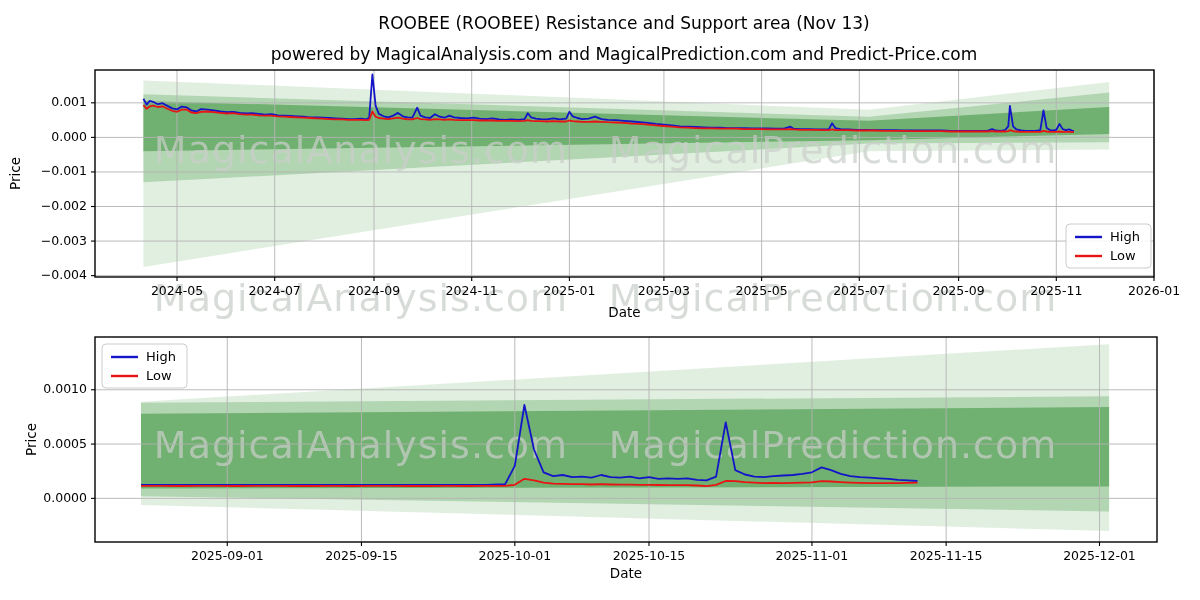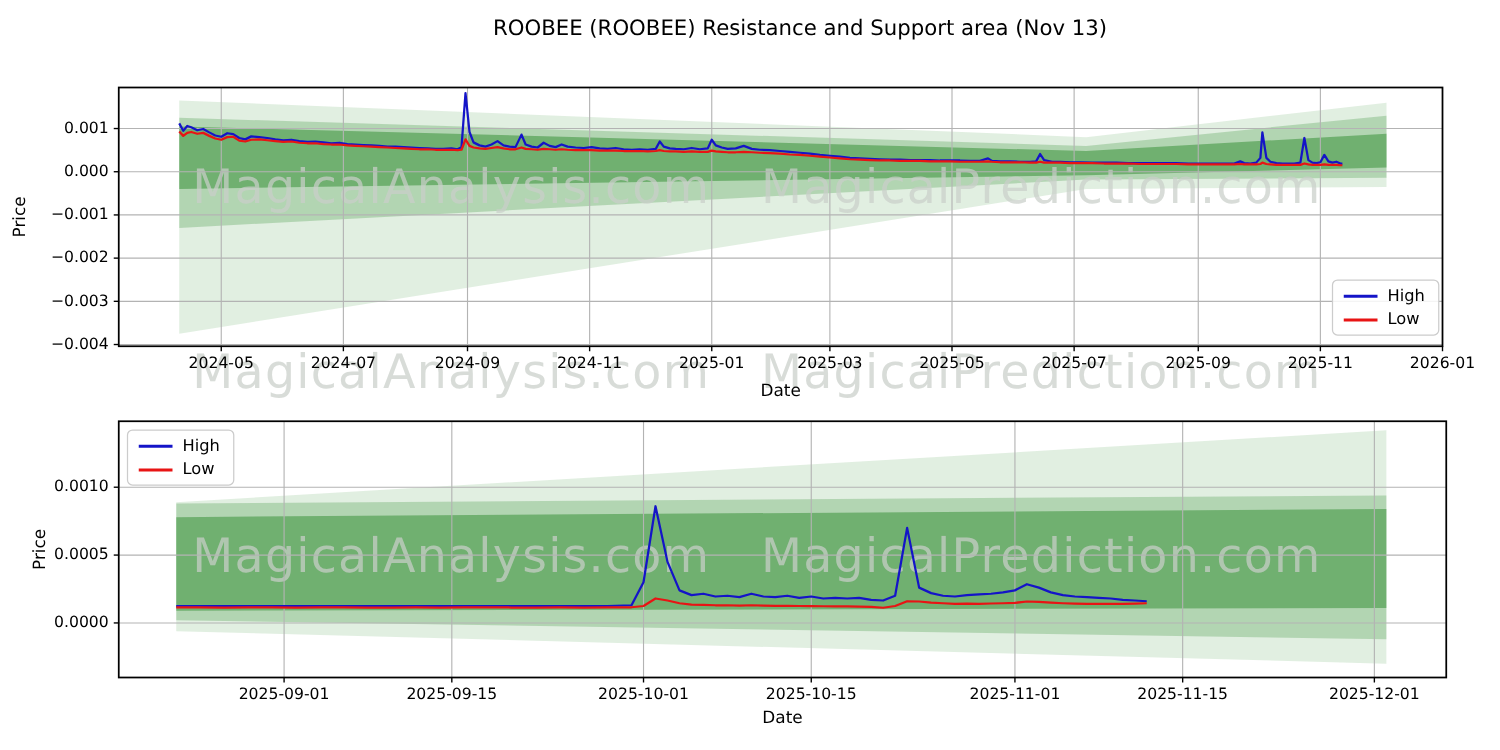--- a/index.html
+++ b/index.html
@@ -1,28 +1,29 @@
 <!DOCTYPE html>
 <html><head>
 <meta charset="utf-8">
 <style>
   html,body{margin:0;padding:0;background:#ffffff;}
   .figure{position:relative;width:1200px;height:600px;background:#ffffff;overflow:hidden;
           font-family:"DejaVu Sans","Liberation Sans",sans-serif;}
-  .fig-title{position:absolute;top:13px;left:640px;transform:translateX(-50%);
+  .fig-title{position:absolute;top:13px;left:624px;transform:translateX(-50%);
              font-size:17px;color:#000;white-space:nowrap;}
   .fig-subtitle{position:absolute;top:44px;left:624px;transform:translateX(-50%);
                 font-size:17px;color:#000;white-space:nowrap;}
   svg text{font-family:"DejaVu Sans","Liberation Sans",sans-serif;}
 </style>
 </head>
 <body>
 
 <div class="figure">
   <div class="fig-title">ROOBEE (ROOBEE) Resistance and Support area (Nov 13)</div>
+  <div class="fig-subtitle">powered by MagicalAnalysis.com and MagicalPrediction.com and Predict-Price.com</div>
   <svg id="chart-svg" width="1200" height="600" viewBox="0 0 1200 600">
       <g>
         <polygon points="143.4,80.4 868.9,109.7 1109.2,82.1 1109.2,149.5 868.9,151.2 143.4,267.0" fill="#2e8b2e" fill-opacity="0.14"></polygon>
         <polygon points="143.4,94.2 868.9,116.7 1109.2,92.5 1109.2,142.2 868.9,143.6 143.4,182.3" fill="#2e8b2e" fill-opacity="0.26"></polygon>
         <polygon points="143.4,101.1 868.9,120.8 1109.2,107.0 1109.2,133.9 868.9,140.2 143.4,151.2" fill="#2e8b2e" fill-opacity="0.5"></polygon>
       </g>
       <g>
         <polygon points="141.0,401.7 1109.1,344.2 1109.1,530.9 141.0,504.9" fill="#2e8b2e" fill-opacity="0.14"></polygon>
         <polygon points="141.0,402.8 1109.1,396.3 1109.1,511.4 141.0,496.2" fill="#2e8b2e" fill-opacity="0.26"></polygon>
         <polygon points="141.0,413.7 1109.1,407.1 1109.1,486.4 141.0,488.6" fill="#2e8b2e" fill-opacity="0.5"></polygon>

